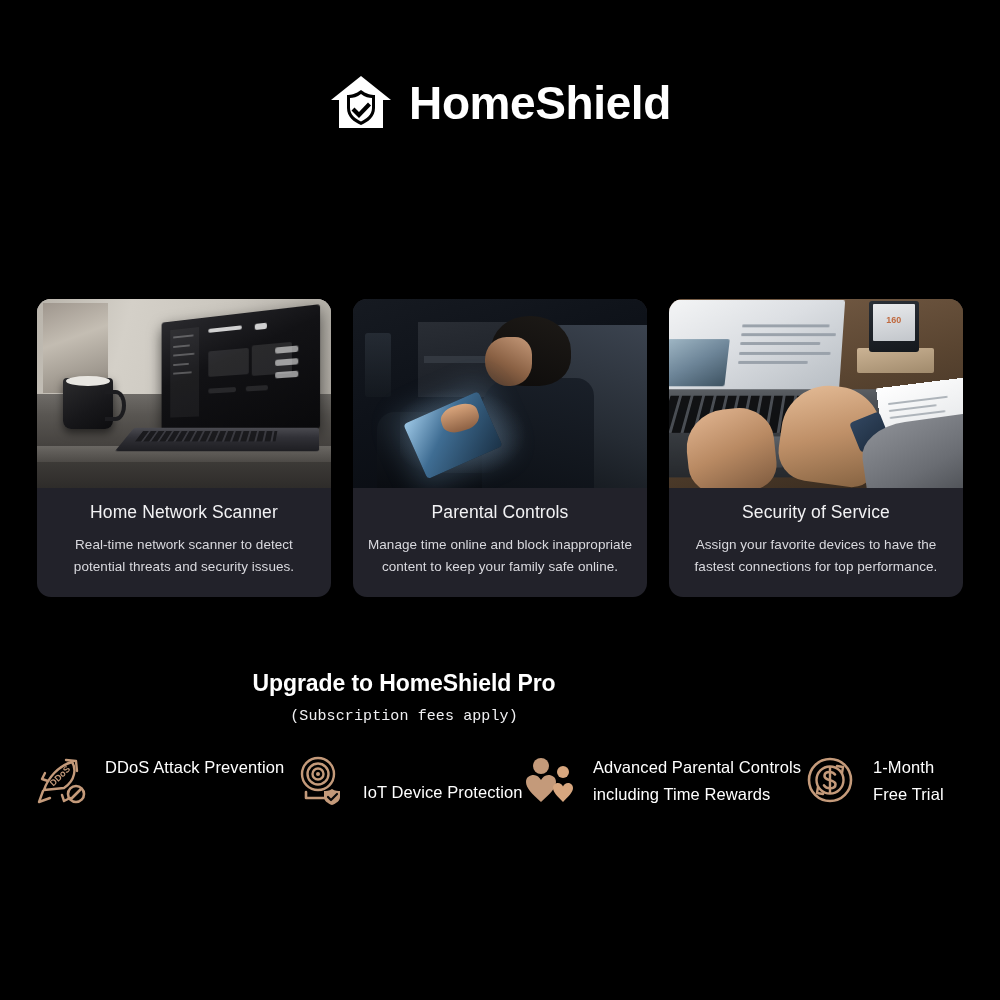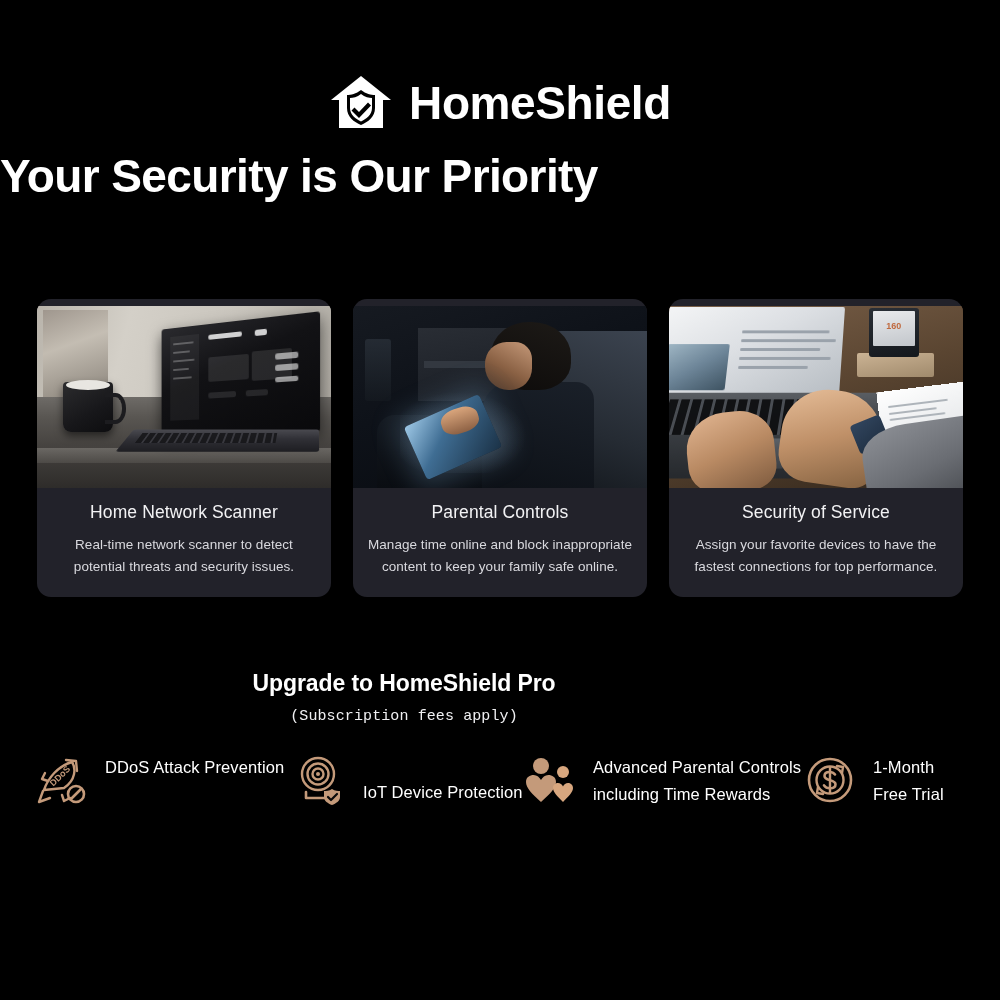--- a/index.html
+++ b/index.html
@@ -7,21 +7,21 @@
   html, body {
     width:1000px; height:1000px;
     background:#000000;
     font-family:"Liberation Sans", sans-serif;
     -webkit-font-smoothing:antialiased;
     overflow:hidden;
   }
   .page { position:relative; width:1000px; height:1000px; background:#000; }
 
   
-  .header { padding-top:72px; }
+  .header { padding-top:72px; text-align:center; }
   .logo-row {
     display:flex; align-items:center; justify-content:center;
     gap:16px; height:62px;
   }
   .logo-mark { width:64px; height:58px; display:block; flex:0 0 auto; }
   .logo-text {
     font-size:46px; font-weight:bold; color:#ffffff;
     letter-spacing:-0.4px; line-height:1; white-space:nowrap;
   }
   .tagline {
@@ -52,21 +52,21 @@
   .card-title {
     font-size:17.5px; color:#f2f2f4; font-weight:normal;
     line-height:1.2; margin-bottom:11px; letter-spacing:0.1px;
   }
   .card-desc {
     font-size:13.5px; color:#d9d9de; line-height:1.62;
     letter-spacing:0.05px; max-width:290px;
   }
 
   
-  .photo { position:absolute; inset:0;margin-top:7px; }
+  .photo { position:absolute; inset:0; }
 
   
   .p1 { background:linear-gradient(175deg,#cfcbc4 0%,#bdb8b0 22%,#8d8a86 42%,#575450 60%,#3a3835 78%,#2a2826 100%); }
   .p1 .wall { position:absolute; left:0; top:0; width:100%; height:52%;
     background:linear-gradient(105deg,#b9b4ab 0%,#d4d0c8 30%,#cac6be 62%,#b2aea6 100%); }
   .p1 .door { position:absolute; left:2%; top:2%; width:22%; height:48%;
     background:linear-gradient(160deg,#9a9188 0%,#c3bcb1 40%,#7d766d 100%); opacity:.85; }
   .p1 .counter { position:absolute; left:0; top:50%; width:100%; height:50%;
     background:linear-gradient(180deg,#6e6b67 0%,#595652 22%,#45423f 55%,#2e2c2a 100%); }
   .p1 .counter-edge { position:absolute; left:0; top:78%; width:100%; height:8%;
@@ -201,21 +201,20 @@
   <div class="header">
     <div class="logo-row">
       <svg class="logo-mark" viewBox="0 0 64 58">
         <path d="M32 2 L62 26 L54 26 L54 54 L10 54 L10 26 L2 26 Z" fill="#ffffff"></path>
         <path d="M32 16 C27 20 22 21 18 21 L18 34 C18 43 25 48 32 51 C39 48 46 43 46 34 L46 21 C42 21 37 20 32 16 Z" fill="#000000"></path>
         <path d="M32 20 C28 23 24 24 21 24 L21 34 C21 41 27 45 32 47.5 C37 45 43 41 43 34 L43 24 C40 24 36 23 32 20 Z" fill="#ffffff"></path>
         <path d="M25.5 33.5 L30 38 L39 28.5 L42 31.5 L30 44 L22.5 36.5 Z" fill="#000000"></path>
       </svg>
       <div class="logo-text">HomeShield</div>
     </div>
-    <div class="tagline">Your Security is Our Priority</div>
   </div>
 
   <div class="cards">
 
     <div class="card">
       <div class="card-media">
         <div class="photo p1">
           <div class="wall"></div>
             <div class="door"></div>
           <div class="counter"></div>

